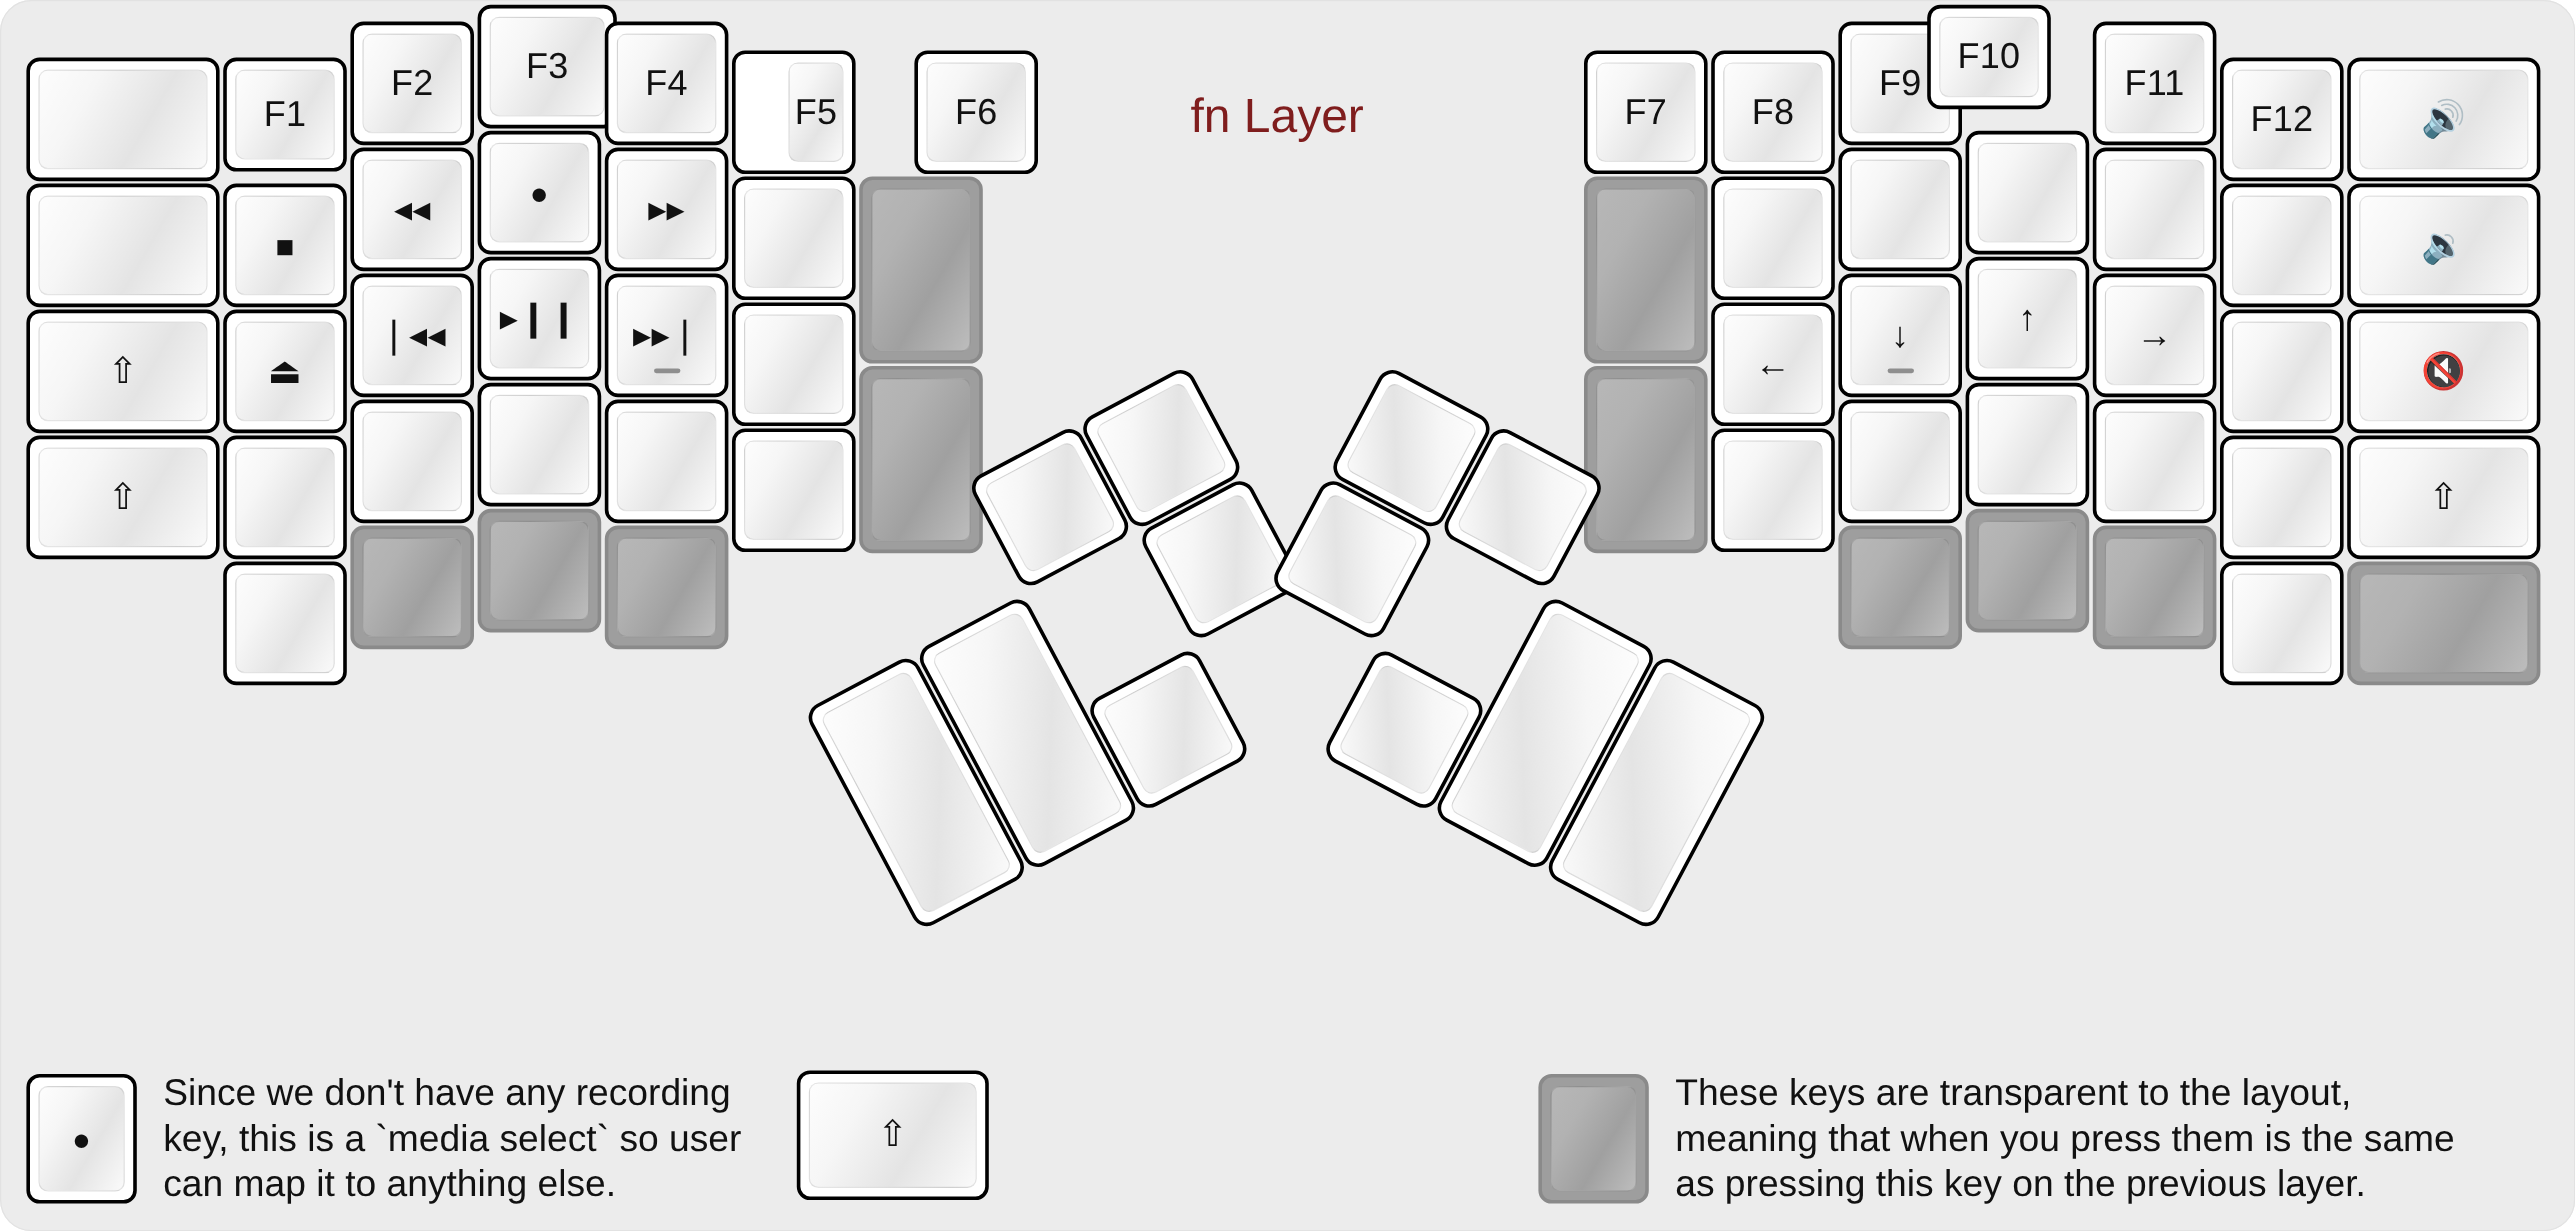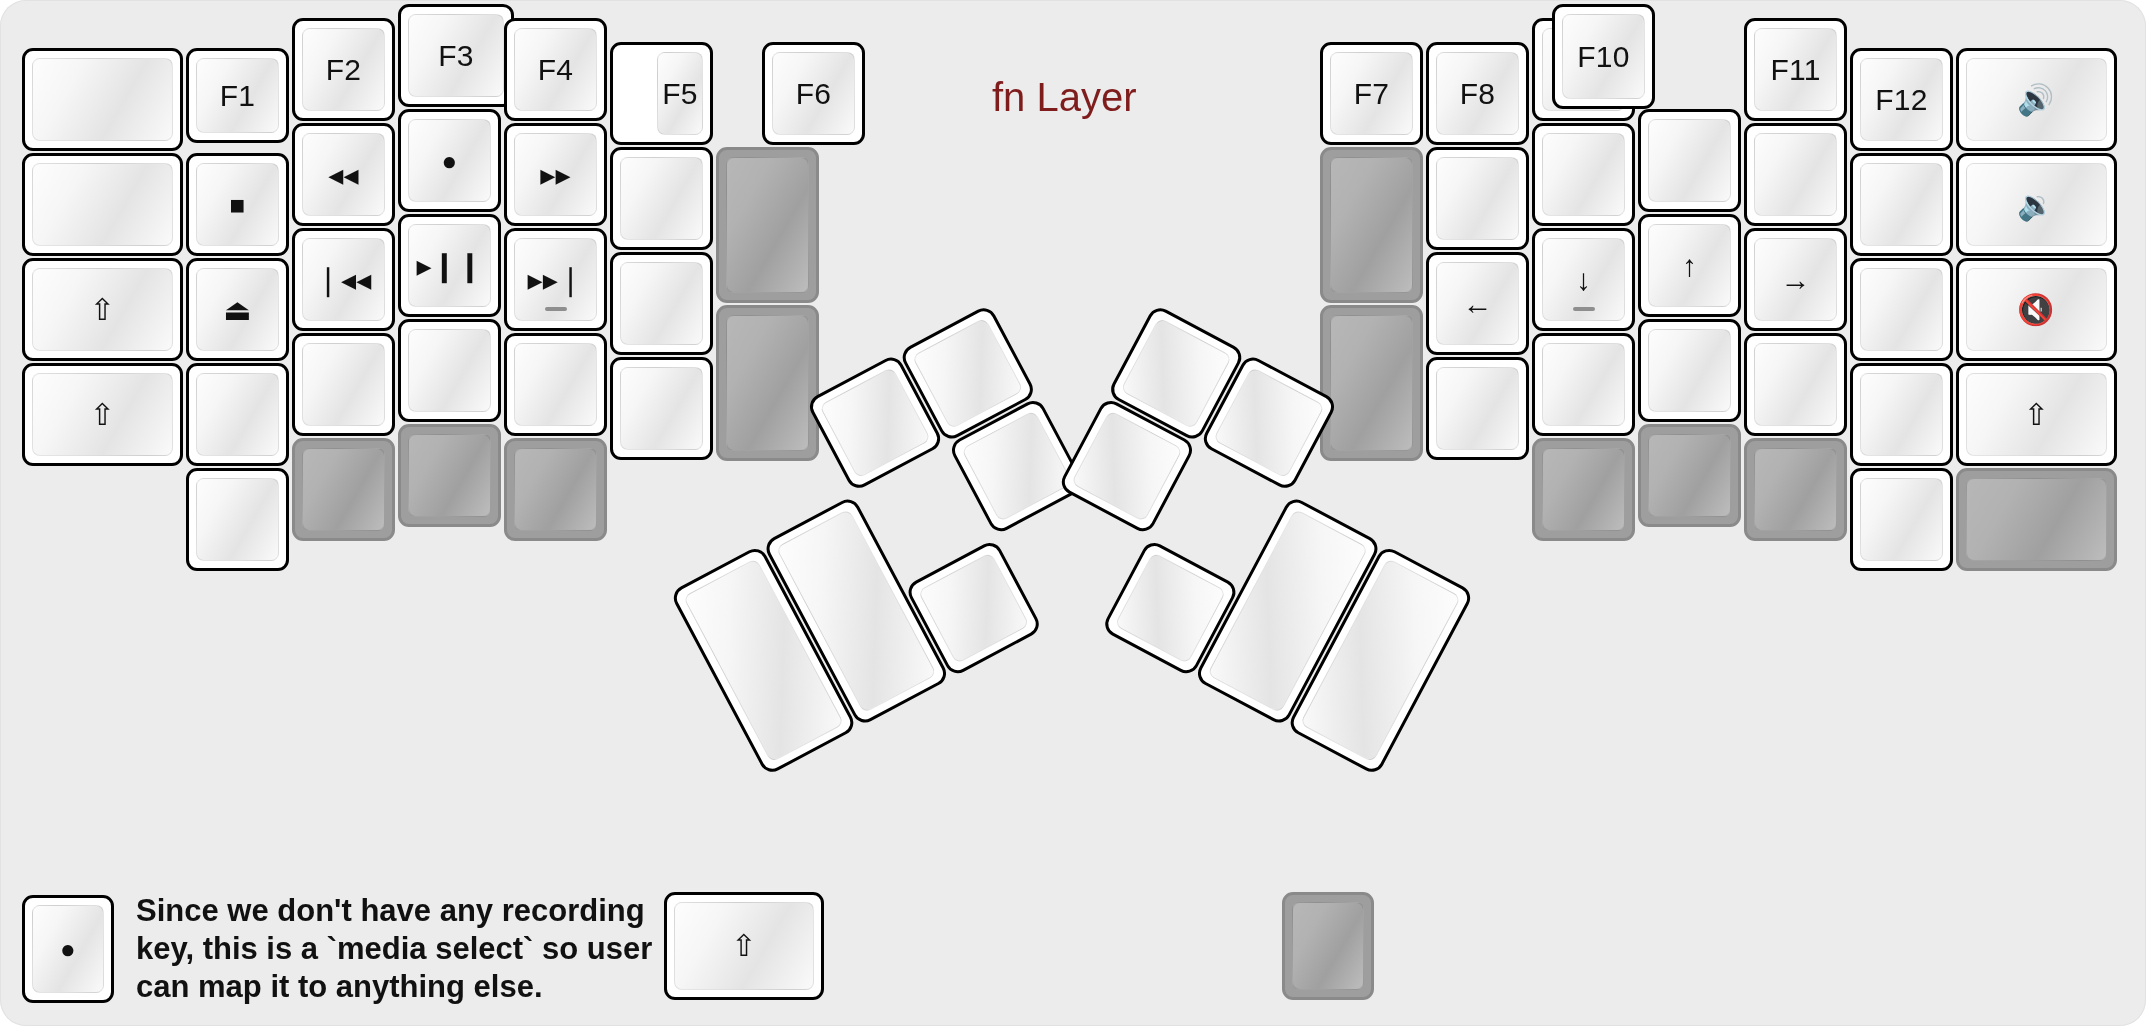--- a/index.html
+++ b/index.html
@@ -63,21 +63,21 @@
   
   #legend{
     position:absolute;left:0;top:874px;width:2146px;height:152px;
   }
   .leg{position:absolute;display:flex;align-items:center;}
   .leg .swatch{position:relative;flex:0 0 auto;}
   .leg .swatch .key{position:relative;left:0;top:0;}
   .leg .txt{
     margin-left:22px;
     font-size:31px;line-height:1.22;
-    color:#111;white-space:pre-line;font-weight:bold;
+    color:#111;white-space:pre-line;
   }
 </style>
 </head>
 <body>
 
 <div id="canvas">
 
   <div id="title">fn Layer</div>
 
   <div id="left-half">
@@ -269,21 +269,21 @@
           <span class="sym">↓</span>
           <span class="homing"></span>
         </div>
       </div>
       <div class="key" style="left: 1532px; top: 333px; width: 103px; height: 103px;">
         <div class="cap"></div>
       </div>
       <div class="key trans" style="left: 1532px; top: 438px; width: 103px; height: 103px;">
         <div class="cap"></div>
       </div>
-      <div class="key" style="left: 1552px; top: 4px; width: 103px; height: 105px;">
+      <div class="key" style="left: 1606px; top: 4px; width: 103px; height: 87px;">
         <div class="cap">
           <span class="sym">F10</span>
         </div>
       </div>
       <div class="key" style="left: 1638px; top: 109px; width: 103px; height: 103px;">
         <div class="cap"></div>
       </div>
       <div class="key" style="left: 1638px; top: 214px; width: 103px; height: 103px;">
         <div class="cap">
           <span class="sym">↑</span>
@@ -397,15 +397,18 @@
             </div>
           </div>
         </div>
       </div>
       <div class="leg" style="left: 1282px; top: 18px;">
         <div class="swatch">
           <div class="key trans" style="left: 0px; top: 0px; width: 92px; height: 108px; position: relative;">
             <div class="cap"></div>
           </div>
         </div>
+        <div class="txt">These keys are transparent to the layout,
+meaning that when you press them is the same
+as pressing this key on the previous layer.</div>
       </div>
     </div>
 </div>
 
 </body></html>

